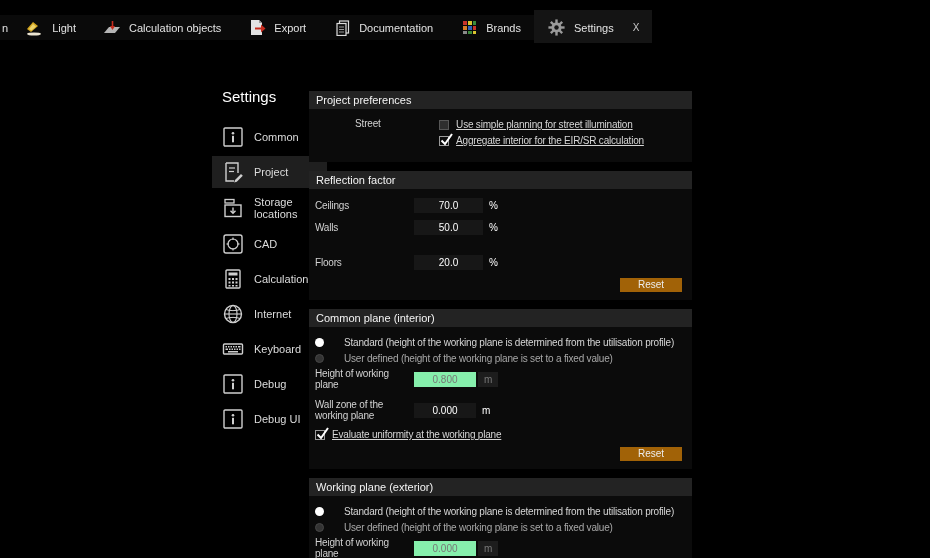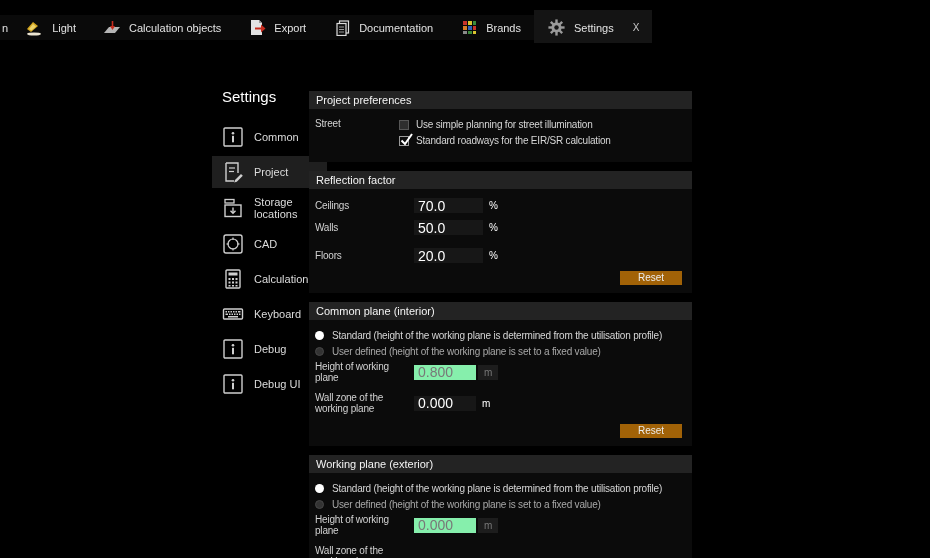--- a/index.html
+++ b/index.html
@@ -43,38 +43,38 @@
   }
   .sec-b { background:#0b0b0b; padding:9px 8px 6px 6px; font-size:10px; letter-spacing:-0.2px; }
   .section.last .sec-b { height:100%; }
 
   .row { display:flex; align-items:center; margin-bottom:5px; }
   .lbl { width:99px; flex:none; color:#d2d2d2; }
 
   .num {
     width:69px; height:15px; flex:none;
     background:#171717; border:none; color:#fff;
-    font-family:"Liberation Sans", sans-serif; font-size:14px;
-    text-align:left; padding:0 4px; outline:none;
+    font-family:"Liberation Sans", sans-serif; font-size:10px;
+    text-align:center; padding:0 4px; outline:none;
   }
   .num.narrow { width:62px; }
   .num:disabled { color:#787878; background:#86efac; }
   .unit { margin-left:6px; color:#fff; }
   .unitbox {
     width:20px; height:15px; margin-left:2px; flex:none;
     background:#1d1d1d; color:#787878; text-align:center; line-height:15px;
   }
 
-  .cbrow { display:flex; align-items:center; gap:7px; margin-bottom:3px; height:13px; }
+  .cbrow { display:flex; align-items:center; gap:7px; margin-bottom:3px; height:13px;text-decoration:underline; }
   .cb { position:relative; width:10px; height:10px; flex:none; }
   .cb.unchecked { background:#2e2e2e; border:1px solid #565656; }
   .cb.checked { background:transparent; border:1px solid #9a9a9a; }
   .cb.checked svg { position:absolute; left:0; top:-5px; overflow:visible; }
 
-  .radiorow { display:flex; align-items:center; gap:8px; margin-bottom:4px; height:12px; }
+  .radiorow { display:flex; align-items:center; gap:20px; margin-bottom:4px; height:12px; }
   .radio { width:9px; height:9px; border-radius:50%; flex:none; }
   .radio.sel { background:#ffffff; }
   .radio.unsel { background:#333333; border:1px solid #464646; }
   .dim { color:#a8a8a8; }
 
   .resetrow { display:flex; justify-content:flex-end; padding:3px 2px 2px 0; }
   .reset {
     width:62px; height:14px; background:#a16207; border:none;
     color:#ececec; font-size:10px; line-height:14px; text-align:center;
     font-family:"Liberation Sans", sans-serif; cursor:default;
@@ -245,20 +245,31 @@
               <rect x="13.5" y="13.5" width="2" height="2"></rect>
             <rect x="6.5" y="17" width="2" height="1.5"></rect>
               <rect x="10" y="17" width="2" height="1.5"></rect>
               <rect x="13.5" y="17" width="2" height="1.5"></rect>
           </g>
         </svg>
       </span>
       <span>Calculation</span>
     </div>
 
+    <div class="side-item">
+      <span class="ibox">
+        <svg width="22" height="22" viewBox="0 0 22 22">
+          <circle cx="11" cy="11" r="8.5" fill="none" stroke="#cfcfcf" stroke-width="1.4"></circle>
+          <ellipse cx="11" cy="11" rx="4" ry="8.5" fill="none" stroke="#cfcfcf" stroke-width="1.1"></ellipse>
+          <line x1="2.5" y1="11" x2="19.5" y2="11" stroke="#cfcfcf" stroke-width="1.1"></line>
+          <path d="M4 6.5 C7 8 15 8 18 6.5 M4 15.5 C7 14 15 14 18 15.5" fill="none" stroke="#cfcfcf" stroke-width="1"></path>
+        </svg>
+      </span>
+      <span>Internet</span>
+    </div>
 
     <div class="side-item">
       <span class="ibox">
         <svg width="22" height="22" viewBox="0 0 22 22">
           <rect x="1.5" y="6" width="19" height="10" rx="1" fill="none" stroke="#cfcfcf" stroke-width="1.4"></rect>
           <g fill="#cfcfcf">
             <rect x="3.5" y="8" width="1.5" height="1.5"></rect>
               <rect x="6" y="8" width="1.5" height="1.5"></rect>
               <rect x="8.5" y="8" width="1.5" height="1.5"></rect>
               <rect x="11" y="8" width="1.5" height="1.5"></rect>
@@ -298,50 +309,50 @@
       </span>
       <span>Debug UI</span>
     </div>
   </div>
 
   <div class="panel">
 
     <div class="section">
       <div class="sec-h">Project preferences</div>
       <div class="sec-b">
-        <div style="display:flex;">
+        <div style="display:flex;justify-content:center;">
           <div class="lbl" style="width:84px;">Street</div>
           <div>
             <div class="cbrow">
               <span class="cb unchecked"></span>
               <span>Use simple planning for street illumination</span>
             </div>
             <div class="cbrow">
               <span class="cb checked">
                 <svg width="13" height="14" viewBox="0 0 13 14">
                     <path d="M1.5 8.5 L5 12 L12 2" stroke="#fff" stroke-width="2" fill="none"></path>
                   </svg>
               </span>
-              <span>Standard roadways for the EIR/SR calculation</span>
+              <span>Aggregate interior for the EIR/SR calculation</span>
             </div>
           </div>
         </div>
         <div class="spacer6"></div>
       </div>
     </div>
 
     <div class="section">
       <div class="sec-h">Reflection factor</div>
       <div class="sec-b">
         <div class="row" style="margin-bottom:7px;">
           <div class="lbl">Ceilings</div>
           <input class="num" type="text" value="70.0" style="">
           <span class="unit">%</span>
         </div>
-        <div class="row" style="margin-bottom:13px;">
+        <div class="row" style="margin-bottom:20px;">
           <div class="lbl">Walls</div>
           <input class="num" type="text" value="50.0" style="">
           <span class="unit">%</span>
         </div>
         <div class="row">
           <div class="lbl">Floors</div>
           <input class="num" type="text" value="20.0" style="">
           <span class="unit">%</span>
         </div>
         <div class="resetrow">
@@ -364,20 +375,28 @@
         <div class="row" style="margin:4px 0 9px 0;">
           <div class="lbl">Height of working plane</div>
           <input class="num narrow" type="text" disabled="" value="0.800" style="">
           <span class="unitbox">m</span>
         </div>
         <div class="row" style="margin-bottom:7px;">
           <div class="lbl" style="width:99px;">Wall zone of the working plane</div>
           <input class="num narrow" type="text" value="0.000" style="">
           <span class="unit">m</span>
         </div>
+        <div class="cbrow">
+          <span class="cb checked">
+            <svg width="13" height="14" viewBox="0 0 13 14">
+                <path d="M1.5 8.5 L5 12 L12 2" stroke="#fff" stroke-width="2" fill="none"></path>
+              </svg>
+          </span>
+          <span>Evaluate uniformity at the working plane</span>
+        </div>
         <div class="resetrow">
           <button class="reset">Reset</button>
         </div>
       </div>
     </div>
 
     <div class="section last">
       <div class="sec-h">Working plane (exterior)</div>
       <div class="sec-b">
         <div class="radiorow">

